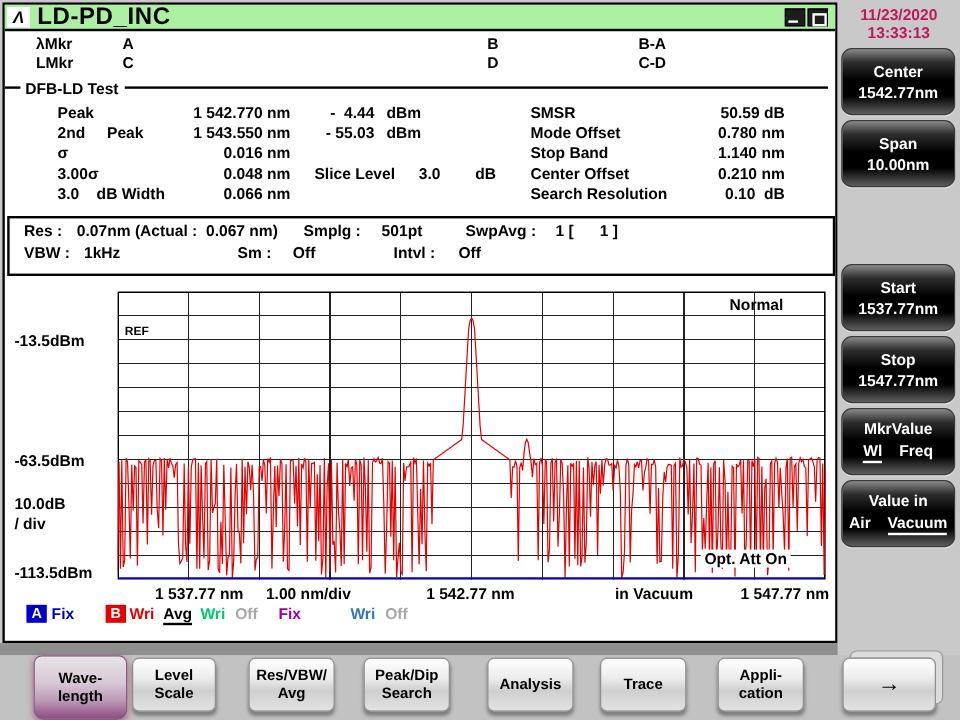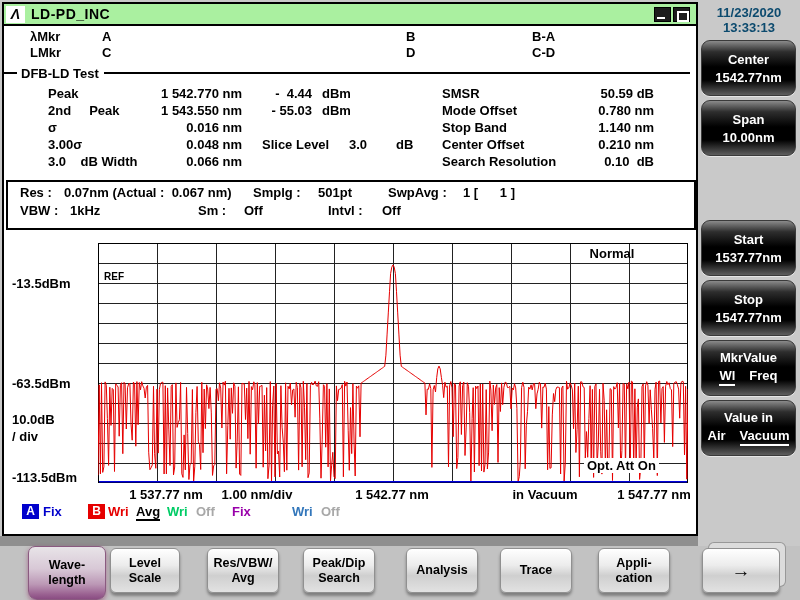--- a/index.html
+++ b/index.html
@@ -9,21 +9,21 @@
   
   .screen { position:absolute; left:2px; top:2px; width:696px; height:534px;
             background:#fff; border:2px solid #000; }
 
   .titlebar { position:absolute; left:0; top:0; width:100%; height:22px;
               background:#aaf0a0; border-bottom:2px solid #000;
               display:flex; align-items:center; }
   .logo { width:19px; height:17px; background:#fff; margin-left:2px;
           display:flex; align-items:center; justify-content:center;
           font-weight:bold; font-style:italic; font-size:14px; color:#000; }
-  .apptitle { font-weight:bold; font-size:14px; color:#000; margin-left:6px; letter-spacing:0.5px; }
+  .apptitle { font-weight:bold; font-size:20px; color:#000; margin-left:6px; letter-spacing:0.5px; }
   .winbtns { margin-left:auto; margin-right:6px; display:flex; gap:2px; }
   .winbtn { width:17px; height:15px; background:#1c1c1c; border:1px solid #000; position:relative; }
   .winbtn.min::after { content:""; position:absolute; left:2px; bottom:2px; width:8px; height:2px; background:#fff; }
   .winbtn.max::after { content:""; position:absolute; left:3px; top:3px; width:8px; height:7px; border:2px solid #fff; }
 
   
   .mkrow { position:absolute; font-weight:bold; font-size:13px; color:#000; white-space:pre; }
   .abs { position:absolute; }
   .sep { position:absolute; left:0; top:62px; width:100%; height:14px; display:flex; align-items:center; }
   .sep .l1 { width:13px; border-top:2px solid #000; }
@@ -42,21 +42,21 @@
   .chart-note { position:absolute; font-weight:bold; font-size:13px; }
   .ref-note { position:absolute; font-weight:bold; font-size:10px; }
   .xlab { position:absolute; top:483px; font-weight:bold; font-size:13px; white-space:pre; transform:translateX(-50%); }
 
   .legend { position:absolute; top:500px; left:0; width:100%; height:18px; font-weight:bold; font-size:13px; }
   .badge { position:absolute; width:17px; height:15px; color:#fff; text-align:center; font-size:12px; line-height:15px; }
 
   
   .sidebar { position:absolute; left:698px; top:0; width:102px; height:600px; background:#c9c9c9; }
   .datetime { position:absolute; top:5px; left:0; width:100%; text-align:center;
-              font-weight:bold; font-size:13px; color:#0c4a6e; line-height:15px; }
+              font-weight:bold; font-size:13px; color:#be185d; line-height:15px; }
   .skey { position:absolute; left:3px; width:95px; height:56px; border-radius:9px;
           background:linear-gradient(180deg,#8a8a8a 0%,#2e2e2e 20%,#000 48%,#000 72%,#5e5e5e 100%);
           border:1px solid #3a3a3a; box-shadow:0 1px 0 #e6e6e6;
           color:#fff; font-weight:bold; font-size:13px;
           display:flex; flex-direction:column; align-items:center; justify-content:center; gap:3px;
           cursor:pointer; }
   .skey .sub { font-size:13px; }
   .skey.single { justify-content:center; }
   .optrow { display:flex; gap:14px; align-items:baseline; }
   .opt-on { border-bottom:2px solid #fff; padding-bottom:1px; }
@@ -182,21 +182,21 @@
         <polyline points="0.0,232.2 1.2,141.8 2.4,230.9 3.5,139.7 4.7,229.4 5.9,223.8 7.1,138.9 8.3,142.2 9.4,175.6 10.6,222.4 11.8,144.2 13.0,182.4 14.2,145.4 15.3,146.6 16.5,228.5 17.7,140.8 18.9,142.3 20.1,144.0 21.2,193.2 22.4,142.2 23.6,139.7 24.8,210.7 26.0,139.3 27.1,140.6 28.3,186.0 29.5,144.8 30.7,140.7 31.9,140.5 33.0,180.9 34.2,197.2 35.4,139.1 36.6,141.1 37.8,203.2 38.9,138.6 40.1,181.7 41.3,139.5 42.5,146.9 43.7,138.7 44.8,142.8 46.0,145.2 47.2,155.0 48.4,144.1 49.6,142.4 50.7,209.2 51.9,226.7 53.1,224.7 54.3,221.9 55.5,143.3 56.6,210.7 57.8,225.3 59.0,146.1 60.2,210.1 61.4,146.3 62.5,140.4 63.7,139.4 64.9,139.2 66.1,231.0 67.3,142.7 68.4,230.9 69.6,144.9 70.8,186.1 72.0,222.5 73.2,143.4 74.3,141.6 75.5,231.9 76.7,224.0 77.9,139.9 79.1,184.4 80.2,179.8 81.4,176.8 82.6,139.4 83.8,230.8 85.0,234.4 86.1,191.9 87.3,226.9 88.5,144.4 89.7,190.5 90.9,236.5 92.0,221.5 93.2,220.4 94.4,146.5 95.6,239.1 96.8,223.2 97.9,169.5 99.1,143.5 100.3,198.8 101.5,201.5 102.7,226.5 103.8,139.3 105.0,209.7 106.2,146.0 107.4,185.6 108.6,141.8 109.7,146.0 110.9,165.6 112.1,144.4 113.3,169.9 114.5,232.4 115.6,222.9 116.8,221.5 118.0,146.1 119.2,145.7 120.4,157.8 121.5,139.8 122.7,145.1 123.9,185.0 125.1,139.1 126.3,142.1 127.4,138.2 128.6,230.8 129.8,182.7 131.0,145.3 132.2,196.2 133.3,144.9 134.5,170.3 135.7,139.8 136.9,143.2 138.1,225.1 139.2,198.2 140.4,143.8 141.6,231.0 142.8,232.4 144.0,140.2 145.1,140.8 146.3,140.9 147.5,176.5 148.7,145.1 149.9,195.6 151.0,138.4 152.2,211.2 153.4,143.6 154.6,146.7 155.8,138.8 156.9,141.8 158.1,225.2 159.3,139.6 160.5,180.6 161.7,143.3 162.8,143.2 164.0,142.3 165.2,224.2 166.4,152.2 167.6,208.0 168.7,144.6 169.9,235.7 171.1,222.1 172.3,138.6 173.5,238.7 174.6,162.5 175.8,143.0 177.0,233.9 178.2,140.4 179.4,210.9 180.5,208.1 181.7,234.0 182.9,142.7 184.1,184.2 185.3,199.4 186.4,228.7 187.6,139.8 188.8,227.2 190.0,143.3 191.2,145.9 192.3,140.0 193.5,162.0 194.7,146.9 195.9,146.0 197.1,174.2 198.2,139.3 199.4,144.6 200.6,227.1 201.8,140.2 203.0,144.8 204.1,223.8 205.3,138.3 206.5,164.2 207.7,216.7 208.9,140.5 210.0,234.7 211.2,229.9 212.4,142.7 213.6,139.4 214.8,142.0 215.9,140.9 217.1,138.1 218.3,142.8 219.5,143.3 220.7,138.7 221.8,175.1 223.0,235.2 224.2,196.9 225.4,141.7 226.6,143.3 227.7,204.2 228.9,140.7 230.1,223.9 231.3,145.9 232.5,237.8 233.6,222.8 234.8,209.3 236.0,233.5 237.2,235.5 238.4,142.9 239.5,157.7 240.7,146.4 241.9,146.1 243.1,145.2 244.3,141.6 245.4,233.8 246.6,138.3 247.8,143.1 249.0,139.0 250.2,187.2 251.3,227.3 252.5,164.6 253.7,210.6 254.9,140.7 256.1,200.1 257.2,233.0 258.4,143.0 259.6,145.2 260.8,142.8 262.0,193.8 263.1,140.1 264.3,139.3 265.5,138.4 266.7,137.6 267.9,136.7 269.0,135.9 270.2,135.1 271.4,134.2 272.6,133.4 273.8,132.5 274.9,131.7 276.1,130.9 277.3,130.0 278.5,129.2 279.7,128.3 280.8,127.5 282.0,126.7 283.2,125.8 284.4,125.0 285.6,124.1 286.7,123.3 287.9,112.2 289.1,91.1 290.3,69.9 291.5,48.7 292.6,30.6 293.8,24.1 295.0,21.9 296.2,24.1 297.4,30.6 298.5,48.7 299.7,69.9 300.9,91.1 302.1,112.2 303.3,123.3 304.4,124.1 305.6,125.0 306.8,125.8 308.0,126.7 309.2,127.5 310.3,128.3 311.5,129.2 312.7,130.0 313.9,130.9 315.1,131.7 316.2,132.5 317.4,133.4 318.6,134.2 319.8,135.1 321.0,135.9 322.1,136.7 323.3,137.6 324.5,138.4 325.7,139.3 326.9,140.1 328.0,171.9 329.2,146.1 330.4,146.3 331.6,140.8 332.8,145.5 333.9,224.4 335.1,146.8 336.3,142.5 337.5,149.0 338.7,134.6 339.8,125.9 341.0,123.1 342.2,125.9 343.4,134.6 344.6,142.3 345.7,154.6 346.9,139.2 348.1,144.2 349.3,143.1 350.5,223.9 351.6,142.9 352.8,138.5 354.0,144.8 355.2,193.7 356.4,140.4 357.5,141.7 358.7,225.6 359.9,214.6 361.1,143.0 362.3,138.8 363.4,191.5 364.6,142.8 365.8,139.0 367.0,212.5 368.2,184.1 369.3,139.7 370.5,143.3 371.7,169.6 372.9,239.0 374.1,175.6 375.2,144.7 376.4,229.0 377.6,143.1 378.8,145.6 380.0,143.0 381.1,222.7 382.3,140.9 383.5,228.0 384.7,141.0 385.9,229.1 387.0,221.5 388.2,146.6 389.4,226.0 390.6,209.1 391.8,138.1 392.9,147.0 394.1,187.7 395.3,142.0 396.5,161.4 397.7,144.8 398.8,141.5 400.0,219.4 401.2,144.6 402.4,168.5 403.6,139.9 404.7,161.7 405.9,144.3 407.1,139.2 408.3,139.7 409.5,144.6 410.6,144.5 411.8,143.3 413.0,165.9 414.2,145.0 415.4,146.9 416.5,140.7 417.7,144.9 418.9,165.3 420.1,238.6 421.3,233.5 422.4,217.0 423.6,144.6 424.8,139.2 426.0,144.3 427.2,225.8 428.3,182.7 429.5,168.6 430.7,144.1 431.9,146.1 433.1,141.8 434.2,146.9 435.4,140.9 436.6,140.5 437.8,165.7 439.0,150.9 440.1,146.5 441.3,139.3 442.5,141.1 443.7,185.1 444.9,144.0 446.0,144.3 447.2,140.2 448.4,146.1 449.6,226.8 450.8,163.6 451.9,225.3 453.1,224.8 454.3,171.9 455.5,150.5 456.7,158.7 457.8,146.7 459.0,144.0 460.2,144.2 461.4,144.6 462.6,231.0 463.7,145.1 464.9,143.0 466.1,238.8 467.3,220.0 468.5,138.3 469.6,146.1 470.8,145.0 472.0,139.9 473.2,142.2 474.4,146.9 475.5,185.7 476.7,140.4 477.9,209.5 479.1,186.4 480.3,143.2 481.4,233.8 482.6,138.8 483.8,138.9 485.0,143.8 486.2,144.5 487.3,215.4 488.5,188.6 489.7,214.3 490.9,175.6 492.1,142.7 493.2,224.0 494.4,146.4 495.6,234.4 496.8,143.4 498.0,140.9 499.1,223.4 500.3,200.5 501.5,146.3 502.7,208.8 503.9,231.1 505.0,140.4 506.2,157.5 507.4,225.1 508.6,166.8 509.8,228.5 510.9,223.3 512.1,145.6 513.3,146.6 514.5,237.5 515.7,143.6 516.8,146.1 518.0,144.6 519.2,139.7 520.4,185.0 521.6,140.5 522.7,229.6 523.9,207.5 525.1,140.5 526.3,141.2 527.5,228.1 528.6,140.7 529.8,145.8 531.0,139.2 532.2,229.6 533.4,138.1 534.5,138.9 535.7,226.7 536.9,145.8 538.1,225.5 539.3,164.2 540.4,155.9 541.6,236.4 542.8,224.6 544.0,143.5 545.2,140.8 546.3,221.8 547.5,143.1 548.7,138.7 549.9,142.3 551.1,180.3 552.2,146.8 553.4,166.8 554.6,185.4 555.8,216.7 557.0,146.3 558.1,139.1 559.3,232.6 560.5,138.5 561.7,138.0 562.9,180.0 564.0,145.6 565.2,143.6 566.4,199.4 567.6,143.2 568.8,138.5 569.9,141.7 571.1,139.8 572.3,145.7 573.5,146.9 574.7,203.6 575.8,140.3 577.0,139.4 578.2,138.6 579.4,141.7 580.6,146.1 581.7,175.2 582.9,140.2 584.1,138.2 585.3,138.7 586.5,211.9 587.6,143.3 588.8,236.2 590.0,146.0" fill="none" stroke="#e60000" stroke-width="1"></polyline>
         <line x1="1" y1="238.8" x2="589" y2="238.8" stroke="#0000dd" stroke-width="1.6"></line>
       </svg>
   </div>
   <span class="ylab" style="top:272px;">-13.5dBm</span>
   <span class="ylab" style="top:372px;">-63.5dBm</span>
   <span class="ylab" style="top:408px;">10.0dB</span>
   <span class="ylab" style="top:425px;">/ div</span>
   <span class="ylab" style="top:466px;">-113.5dBm</span>
   <span class="ref-note" style="left:100px; top:267px;">REF</span>
-  <span class="chart-note" style="left:566px; top:242px; width:84px; text-align:center;">Normal</span>
+  <span class="chart-note" style="left:604px; top:242px; width:84px; text-align:left;">Normal</span>
   <span class="chart-note" style="left:580px; top:454px; background:#fff; padding:0 3px;">Opt. Att On</span>
 
   <span class="xlab" style="left:121px;margin-left:41px;">1 537.77 nm</span>
   <span class="xlab" style="left:253px;">1.00 nm/div</span>
   <span class="xlab" style="left:388px;text-align:right;">1 542.77 nm</span>
   <span class="xlab" style="left:541px;">in Vacuum</span>
   <span class="xlab" style="left:650px;">1 547.77 nm</span>
 
   <div class="legend">
     <span class="badge" style="left:18px; background:#0000cc;">A</span>

